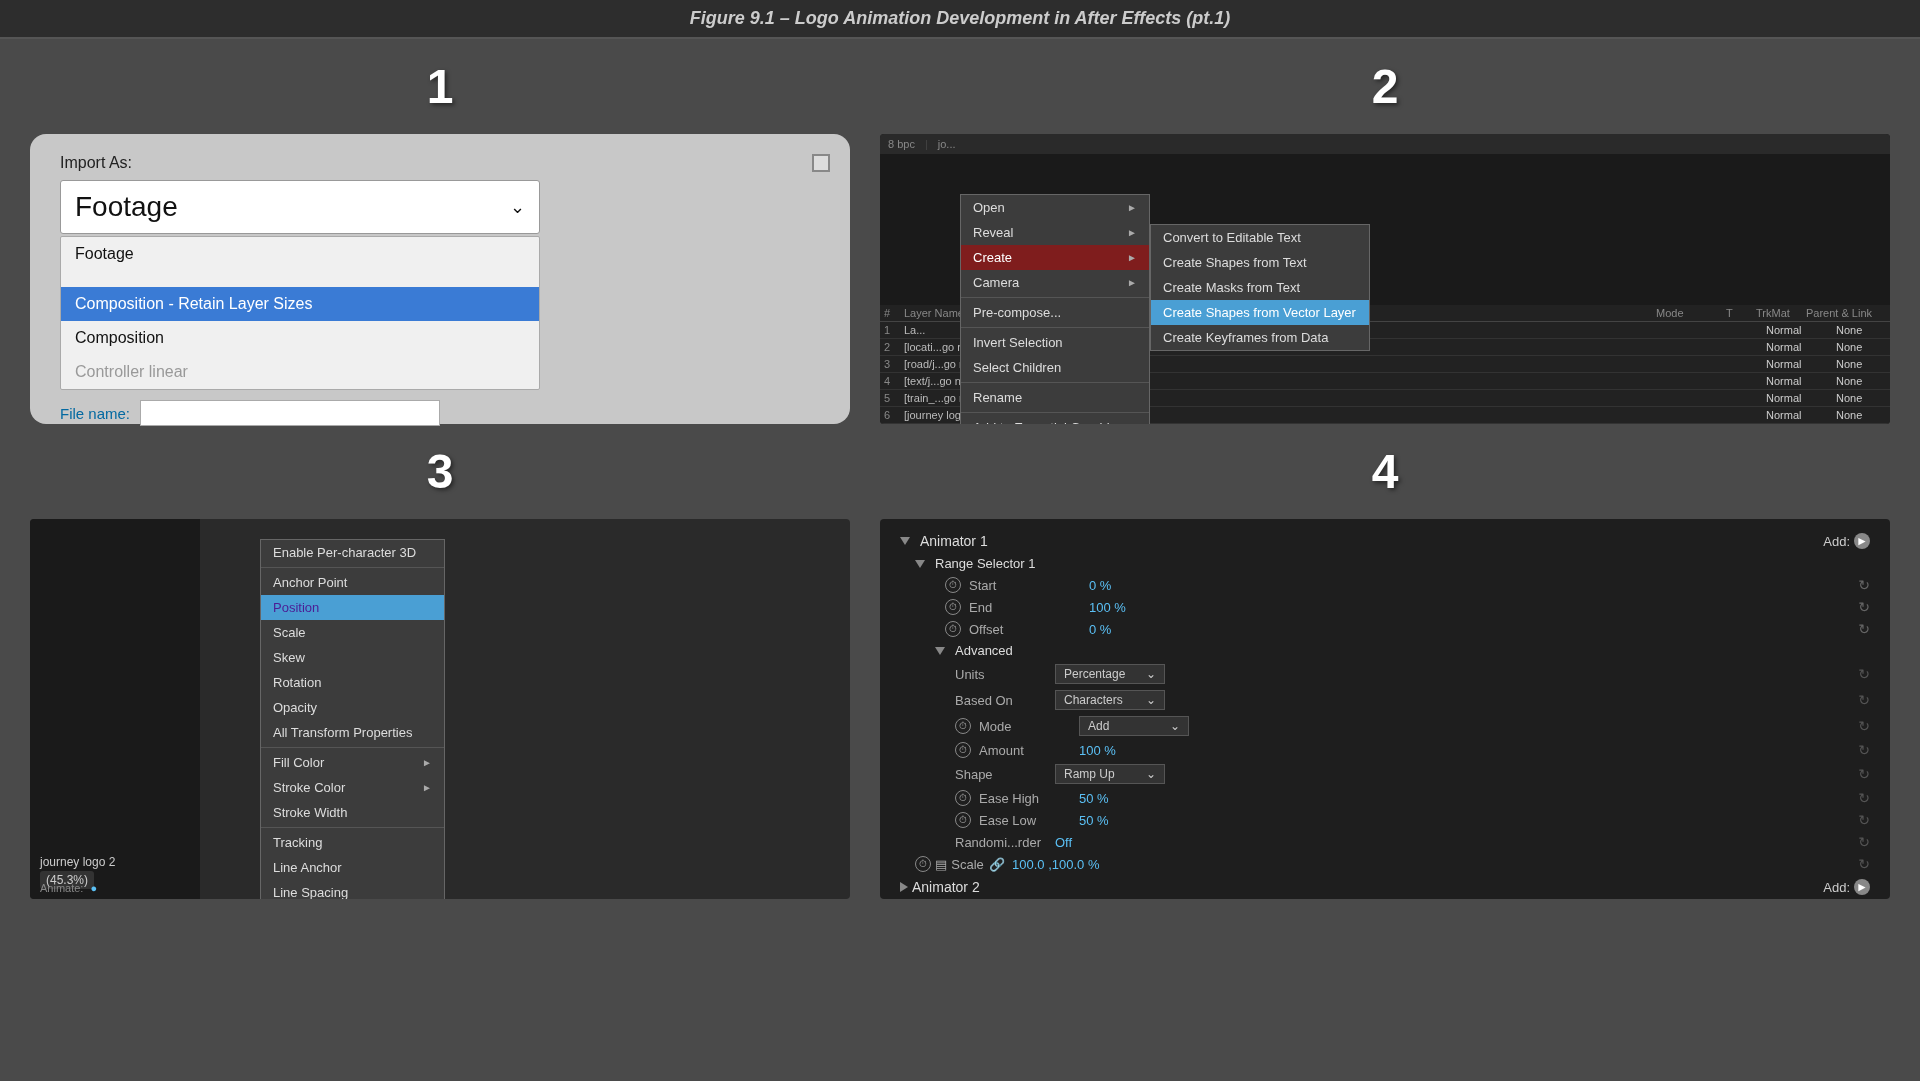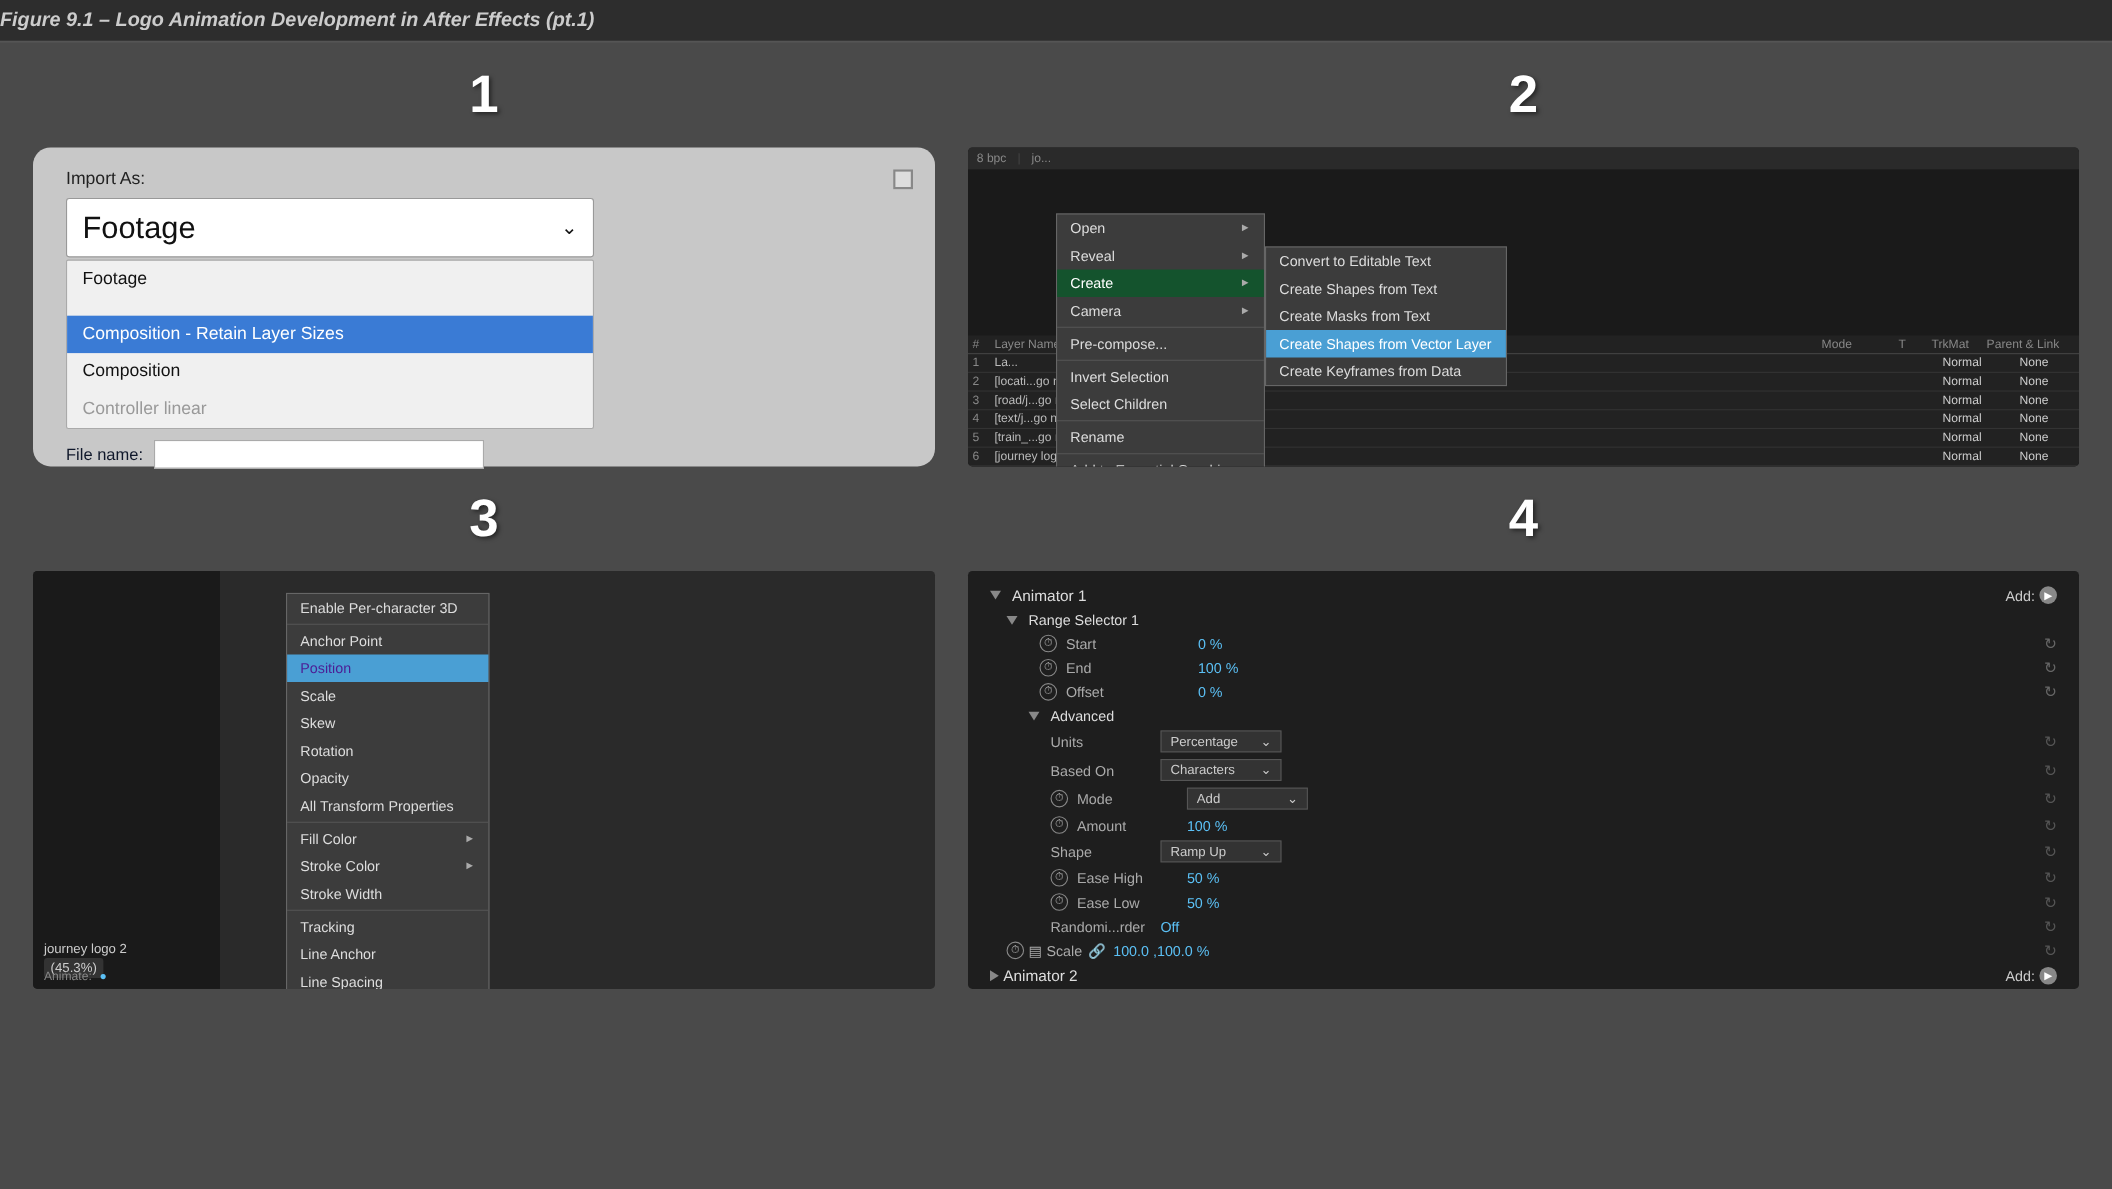--- a/index.html
+++ b/index.html
@@ -6,21 +6,21 @@
     body {
       background: #4a4a4a;
       font-family: Arial, sans-serif;
       width: 1920px;
       height: 1081px;
       overflow: hidden;
       position: relative;
     }
     .title-bar {
       background: #2d2d2d;
-      text-align: left;
+      text-align: center;
       padding: 8px 0;
       color: #ccc;
       font-style: italic;
       font-size: 18px;
       font-weight: bold;
       border-bottom: 2px solid #555;
     }
     .main-content {
       display: flex;
       flex-direction: row;
@@ -89,21 +89,21 @@
       color: #999;
     }
     .file-name-row {
       display: flex;
       align-items: center;
       margin-top: 10px;
       gap: 10px;
     }
     .file-name-label {
       font-size: 15px;
-      color: #0f172a;
+      color: #0369a1;
     }
     .file-name-input {
       background: #fff;
       border: 1px solid #aaa;
       padding: 4px 8px;
       font-size: 14px;
       width: 300px;
     }
     .panel1-checkbox {
       position: absolute;
@@ -139,21 +139,21 @@
       display: flex;
       justify-content: space-between;
       align-items: center;
       cursor: pointer;
     }
     .ctx-item:hover, .ctx-item.active {
       background: #4a9fd4;
       color: #fff;
     }
     .ctx-item.active {
-      background: #14532d;
+      background: #7f1d1d;
     }
     .ctx-separator {
       border-top: 1px solid #555;
       margin: 2px 0;
     }
     .ctx-arrow {
       font-size: 10px;
       color: #aaa;
     }
     .submenu {

